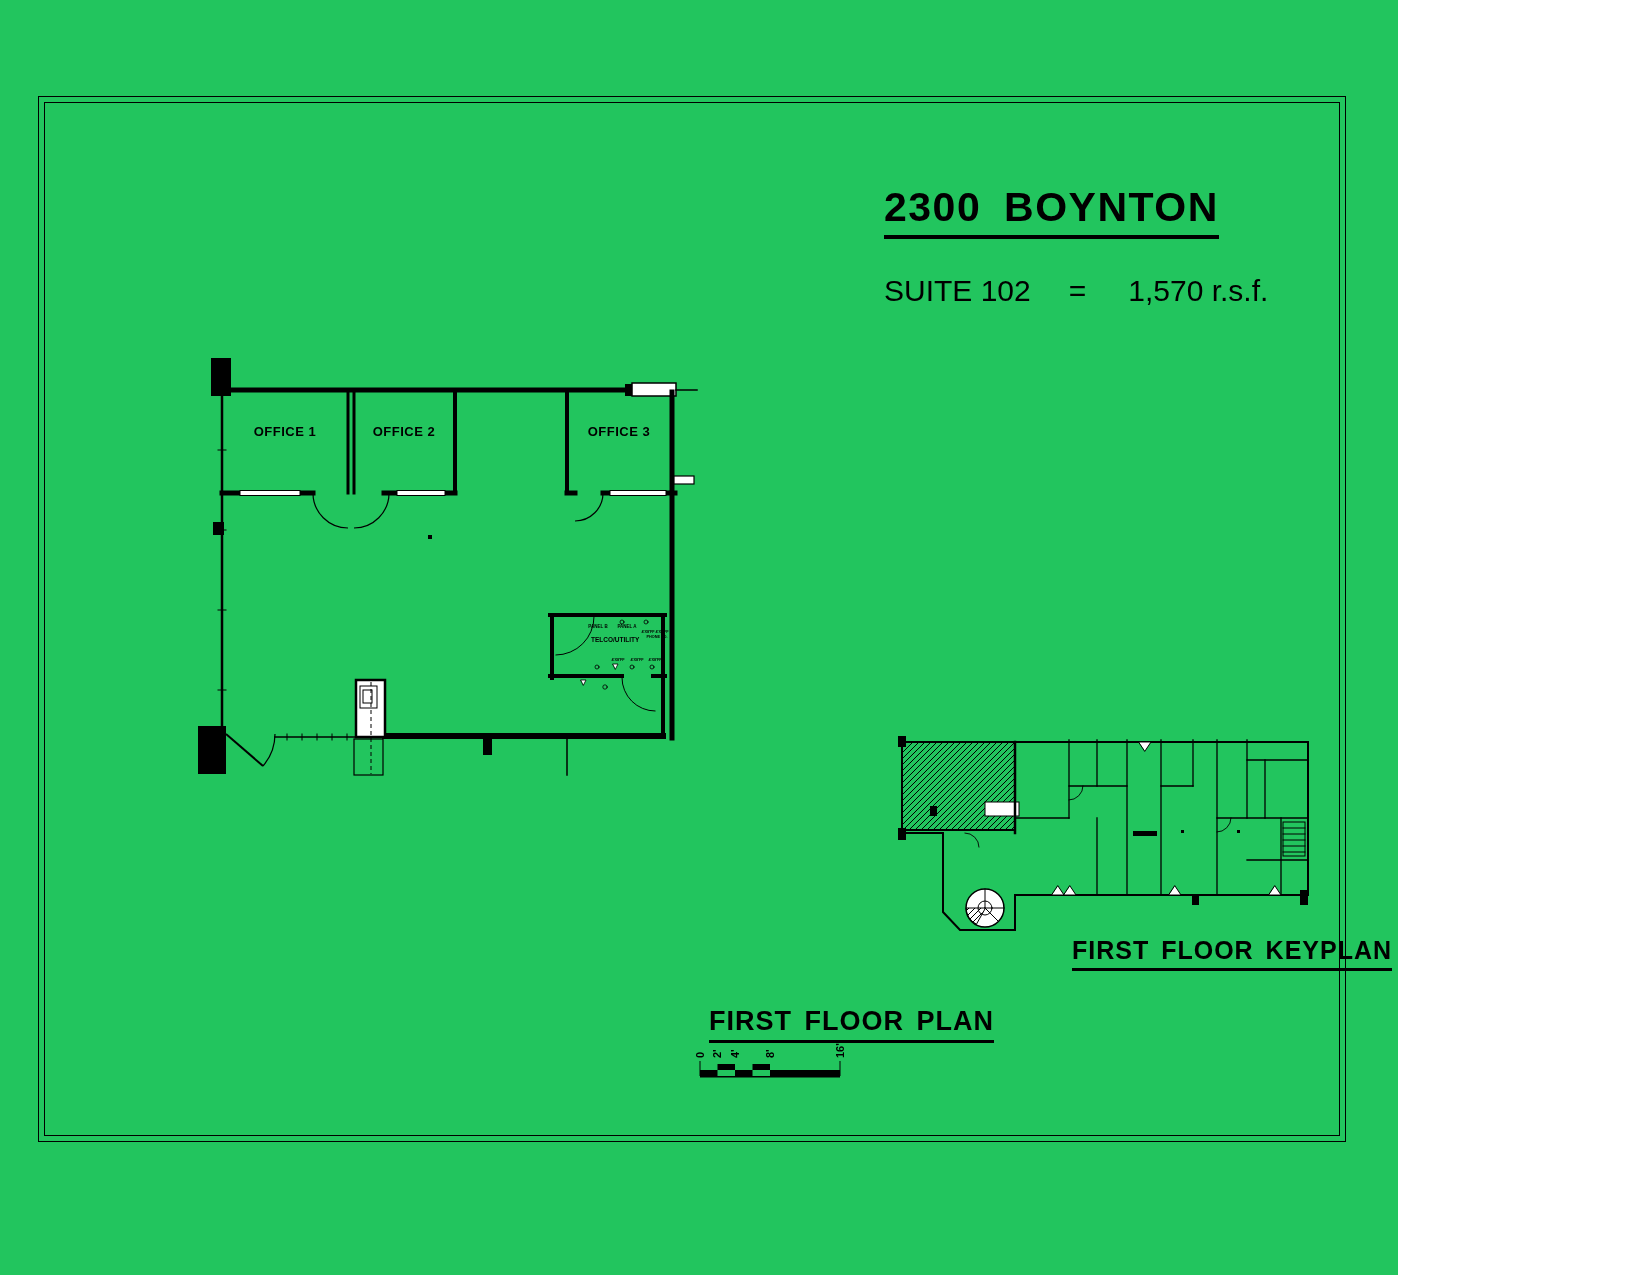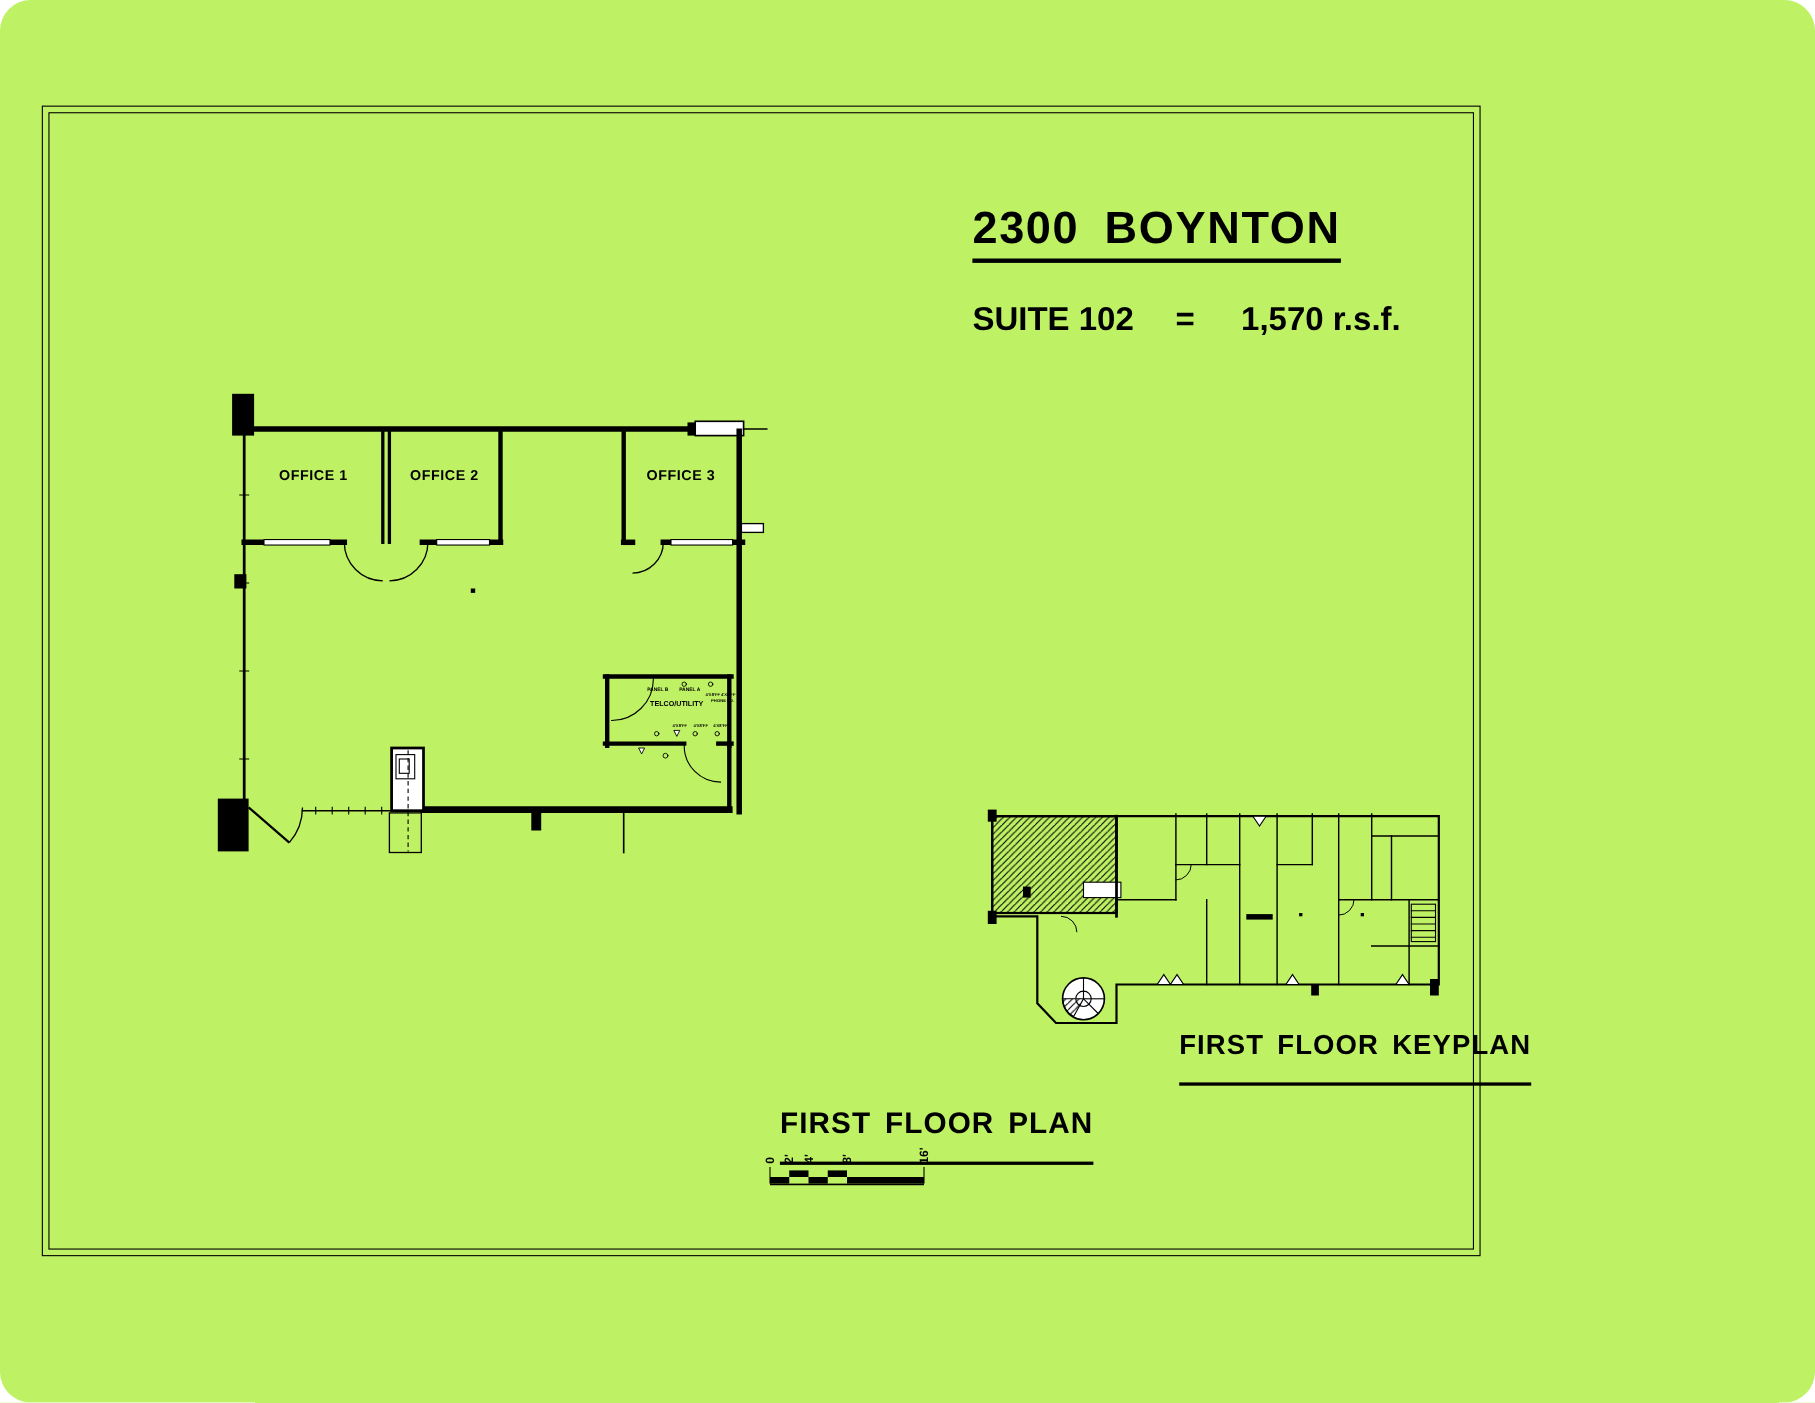--- a/index.html
+++ b/index.html
@@ -1,28 +1,28 @@
 <!DOCTYPE html>
 <html><head>
 <meta charset="utf-8">
 <style>
   html,body{margin:0;padding:0;background:#fff;}
-  .sheet{position:relative;width:1650px;height:1275px;background:#bef264;overflow:hidden;
-         font-family:"Liberation Sans","DejaVu Sans",sans-serif;color:#000;border-radius:28px;}
+  .sheet{position:relative;width:1398px;height:1275px;background:#22c55e;overflow:hidden;
+         font-family:"Liberation Sans","DejaVu Sans",sans-serif;color:#000;}
   .abs{position:absolute;}
   .frame{position:absolute;border:1.5px solid #000;}
   .frame.inner{border-width:1px;}
   .big-title{position:absolute;left:884px;top:184px;font-size:41px;font-weight:bold;
              letter-spacing:1.5px;word-spacing:10px;border-bottom:4px solid #000;
              padding-bottom:4px;white-space:nowrap;}
-  .suite-line{position:absolute;left:884px;top:274px;font-size:30px;font-weight:bold;
+  .suite-line{position:absolute;left:884px;top:274px;font-size:30px;font-weight:normal;
               display:flex;align-items:flex-end;white-space:nowrap;}
   .suite-line .eq{margin:0 42px 0 38px;}
   .sub-title{position:absolute;font-size:26px;font-weight:bold;letter-spacing:1px;
-             word-spacing:4px;border-bottom:3.5px solid #000;padding-bottom:19px;white-space:nowrap;}
+             word-spacing:4px;border-bottom:3.5px solid #000;padding-bottom:3px;white-space:nowrap;}
   svg text{fill:#000;stroke:none;font-family:"Liberation Sans","DejaVu Sans",sans-serif;font-weight:bold;}
 </style>
 </head>
 <body>
 
 <div class="sheet">
 
   <div class="frame" style="left:38px;top:96px;width:1306px;height:1044px;"></div>
   <div class="frame inner" style="left:44px;top:102px;width:1294px;height:1032px;"></div>
 

